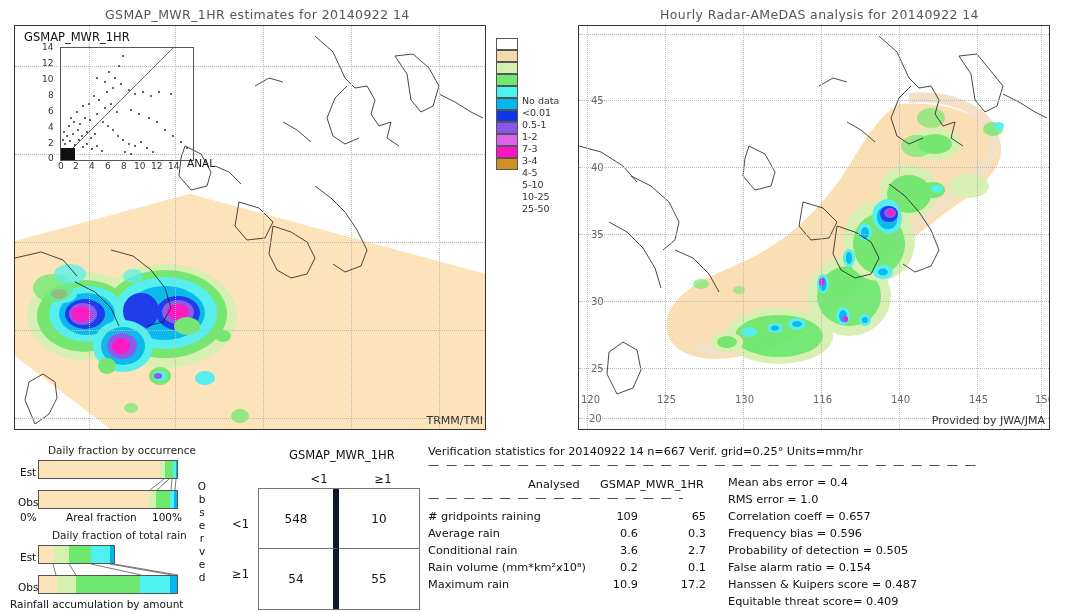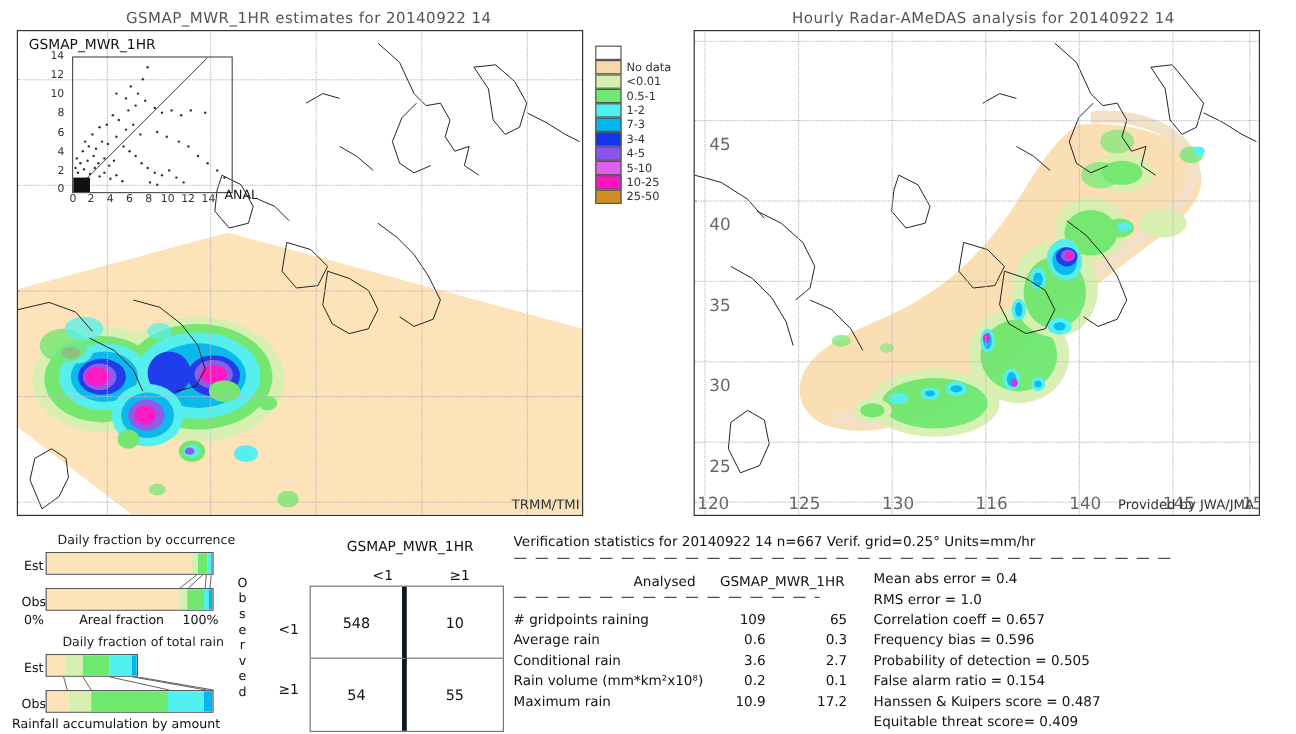--- a/index.html
+++ b/index.html
@@ -10,48 +10,48 @@
   .abs{position:absolute;}
 
   
   .panel-title{font-size:12.5px;color:#555;letter-spacing:.4px;white-space:nowrap;}
 
   
   .mapframe{position:absolute;border:1px solid #333;background:#fff;overflow:hidden;}
   .gridline-v{position:absolute;top:0;bottom:0;width:0;border-left:1px dotted #b9b9b9;}
   .gridline-h{position:absolute;left:0;right:0;height:0;border-top:1px dotted #b9b9b9;}
   .coast{position:absolute;left:0;top:0;}
-  .axlab{position:absolute;font-size:14px;color:#666;white-space:nowrap;margin-top:18px;}
+  .axlab{position:absolute;font-size:10px;color:#666;white-space:nowrap;}
   .corner-note{position:absolute;font-size:11px;color:#333;white-space:nowrap;}
 
   
   .inset{position:absolute;background:transparent;}
   .inset .box{position:absolute;border:1px solid #555;}
   .inset .tick{position:absolute;font-size:9px;color:#333;}
   .inset .ttl{position:absolute;font-size:11.5px;color:#111;white-space:nowrap;}
 
   
   #colorbar{position:absolute;}
   #colorbar .swatch{position:absolute;left:0;width:22px;border:1px solid #555;box-sizing:border-box;}
-  #colorbar .cblabel{position:absolute;left:26px;font-size:9.5px;color:#333;white-space:nowrap;}
+  #colorbar .cblabel{position:absolute;left:26px;font-size:9.5px;color:#333;white-space:nowrap;margin-top:44px;}
 
   
   .bartitle{font-size:10.5px;color:#222;white-space:nowrap;}
   .barlabel{font-size:10.5px;color:#111;}
   .barrow{position:absolute;border:1px solid #555;box-sizing:border-box;overflow:hidden;display:flex;}
   .barrow > i{display:block;height:100%;}
   .axis-text{font-size:10.5px;color:#111;white-space:nowrap;}
 
   
   #ctable{position:absolute;}
   #ctable .tbl{position:absolute;border:1px solid #777;box-sizing:border-box;display:grid;
                grid-template-columns:1fr 1fr;grid-template-rows:1fr 1fr;}
   #ctable .cell{display:flex;align-items:center;justify-content:center;
                 font-size:12px;color:#111;border:0;box-sizing:border-box;}
-  #ctable .cell.b-r{border-right:4px solid #0f172a;}
+  #ctable .cell.b-r{border-right:6px solid #0f172a;}
   #ctable .cell.b-b{border-bottom:1px solid #777;}
   #ctable .hdr{position:absolute;font-size:11.5px;color:#111;text-align:center;white-space:nowrap;}
   #ctable .rowhdr{position:absolute;font-size:11.5px;color:#111;white-space:nowrap;}
   #ctable .mtitle{position:absolute;font-size:11.5px;color:#111;white-space:nowrap;}
   .vword{position:absolute;font-size:10.5px;color:#111;line-height:13px;text-align:center;width:14px;}
 
   
   #stats{position:absolute;font-size:11.3px;color:#111;}
   #stats .line{position:absolute;white-space:nowrap;}
   #stats .dash{position:absolute;white-space:nowrap;letter-spacing:1.5px;color:#111;font-size:11.3px;}

